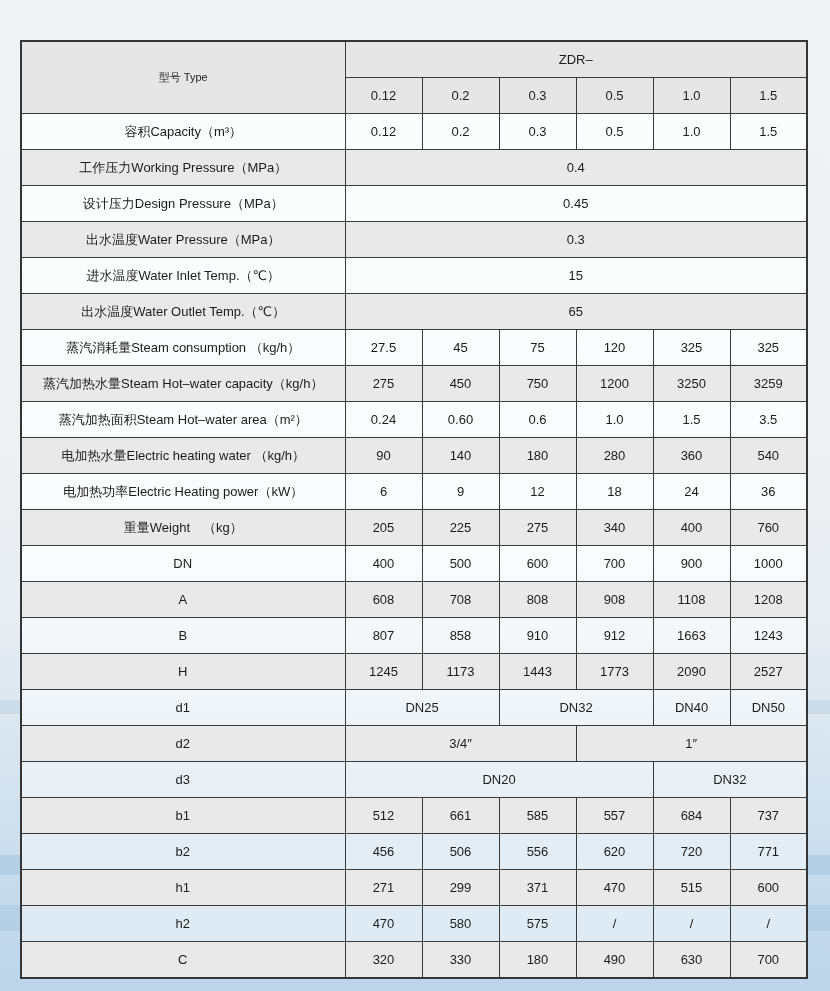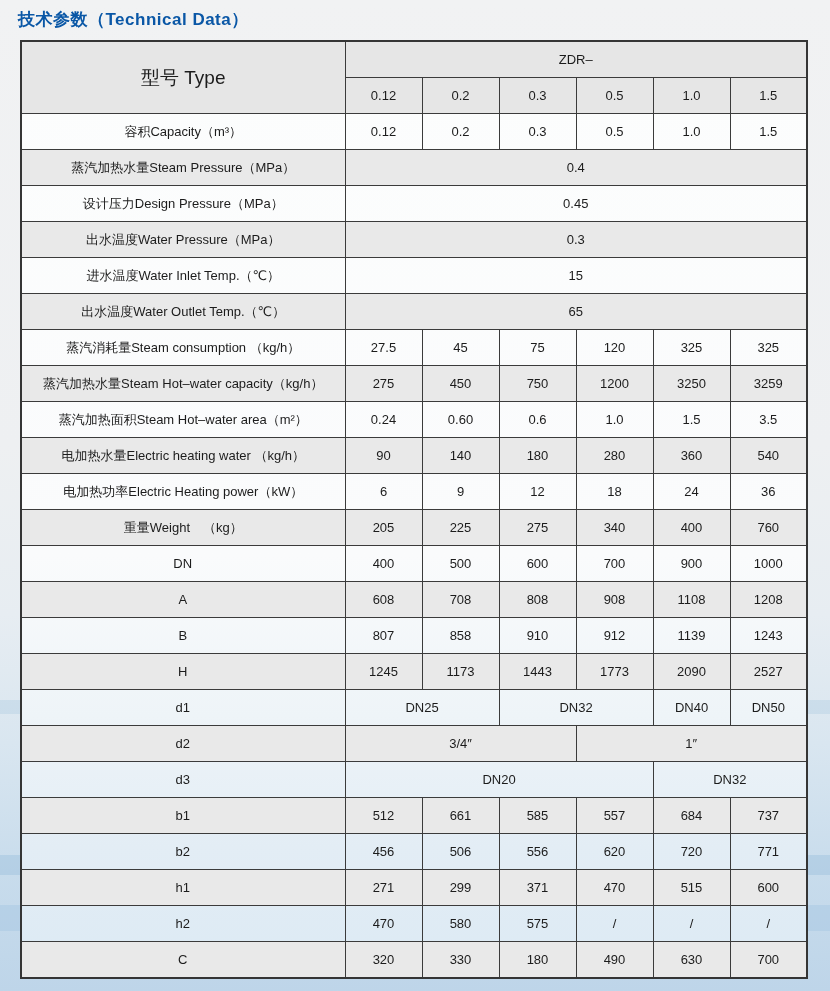--- a/index.html
+++ b/index.html
@@ -36,21 +36,21 @@
   table.tech th, table.tech td{
     border:1.5px solid #3b3b3b;
     height:35px;
     padding:0 6px;
     text-align:center;
     vertical-align:middle;
     font-weight:normal;
     overflow:hidden;
     white-space:nowrap;
   }
-  .type-cell{background:#e6e6e6;font-size:19px;}
+  .type-cell{background:#e6e6e6;font-size:11px;}
   .series-cell{background:#e6e6e6;}
   .model-cell{background:#e6e6e6;}
   tr.row-shaded td{background:#e9e9e9;}
   tr.row-plain td{background:transparent;}
   td.label-cell{
     text-align:left;
     padding-left:13px;
     font-size:13px;
   }
   tr.label-center td.label-cell{
@@ -60,21 +60,20 @@
   td.value-cell{font-size:13px;}
 </style>
 </head>
 <body>
 
 <div class="page">
   <div class="bg-band band1"></div>
   <div class="bg-band band2"></div>
   <div class="bg-band band3"></div>
 
-  <div class="title">技术参数（Technical Data）</div>
 
   <table class="tech">
     <colgroup>
       <col style="width:324px">
       <col style="width:77px">
         <col style="width:77px">
         <col style="width:77px">
       <col style="width:77px">
         <col style="width:77px">
         <col style="width:77px">
@@ -97,21 +96,21 @@
         <tr class="row-plain">
           <td class="label-cell">容积Capacity（m³）</td>
           <td class="value-cell">0.12</td>
           <td class="value-cell">0.2</td>
           <td class="value-cell">0.3</td>
           <td class="value-cell">0.5</td>
           <td class="value-cell">1.0</td>
           <td class="value-cell">1.5</td>
         </tr>
         <tr class="row-shaded">
-          <td class="label-cell">蒸汽加热水量Steam Pressure（MPa）</td>
+          <td class="label-cell">工作压力Working Pressure（MPa）</td>
           <td class="value-cell" colspan="6">0.4</td>
         </tr>
         <tr class="row-plain">
           <td class="label-cell">设计压力Design Pressure（MPa）</td>
           <td class="value-cell" colspan="6">0.45</td>
         </tr>
         <tr class="row-shaded">
           <td class="label-cell">出水温度Water Pressure（MPa）</td>
           <td class="value-cell" colspan="6">0.3</td>
         </tr>
@@ -194,21 +193,21 @@
           <td class="value-cell">908</td>
           <td class="value-cell">1108</td>
           <td class="value-cell">1208</td>
         </tr>
         <tr class="row-plain label-center">
           <td class="label-cell">B</td>
           <td class="value-cell">807</td>
           <td class="value-cell">858</td>
           <td class="value-cell">910</td>
           <td class="value-cell">912</td>
-          <td class="value-cell">1139</td>
+          <td class="value-cell">1663</td>
           <td class="value-cell">1243</td>
         </tr>
         <tr class="row-shaded label-center">
           <td class="label-cell">H</td>
           <td class="value-cell">1245</td>
           <td class="value-cell">1173</td>
           <td class="value-cell">1443</td>
           <td class="value-cell">1773</td>
           <td class="value-cell">2090</td>
           <td class="value-cell">2527</td>

